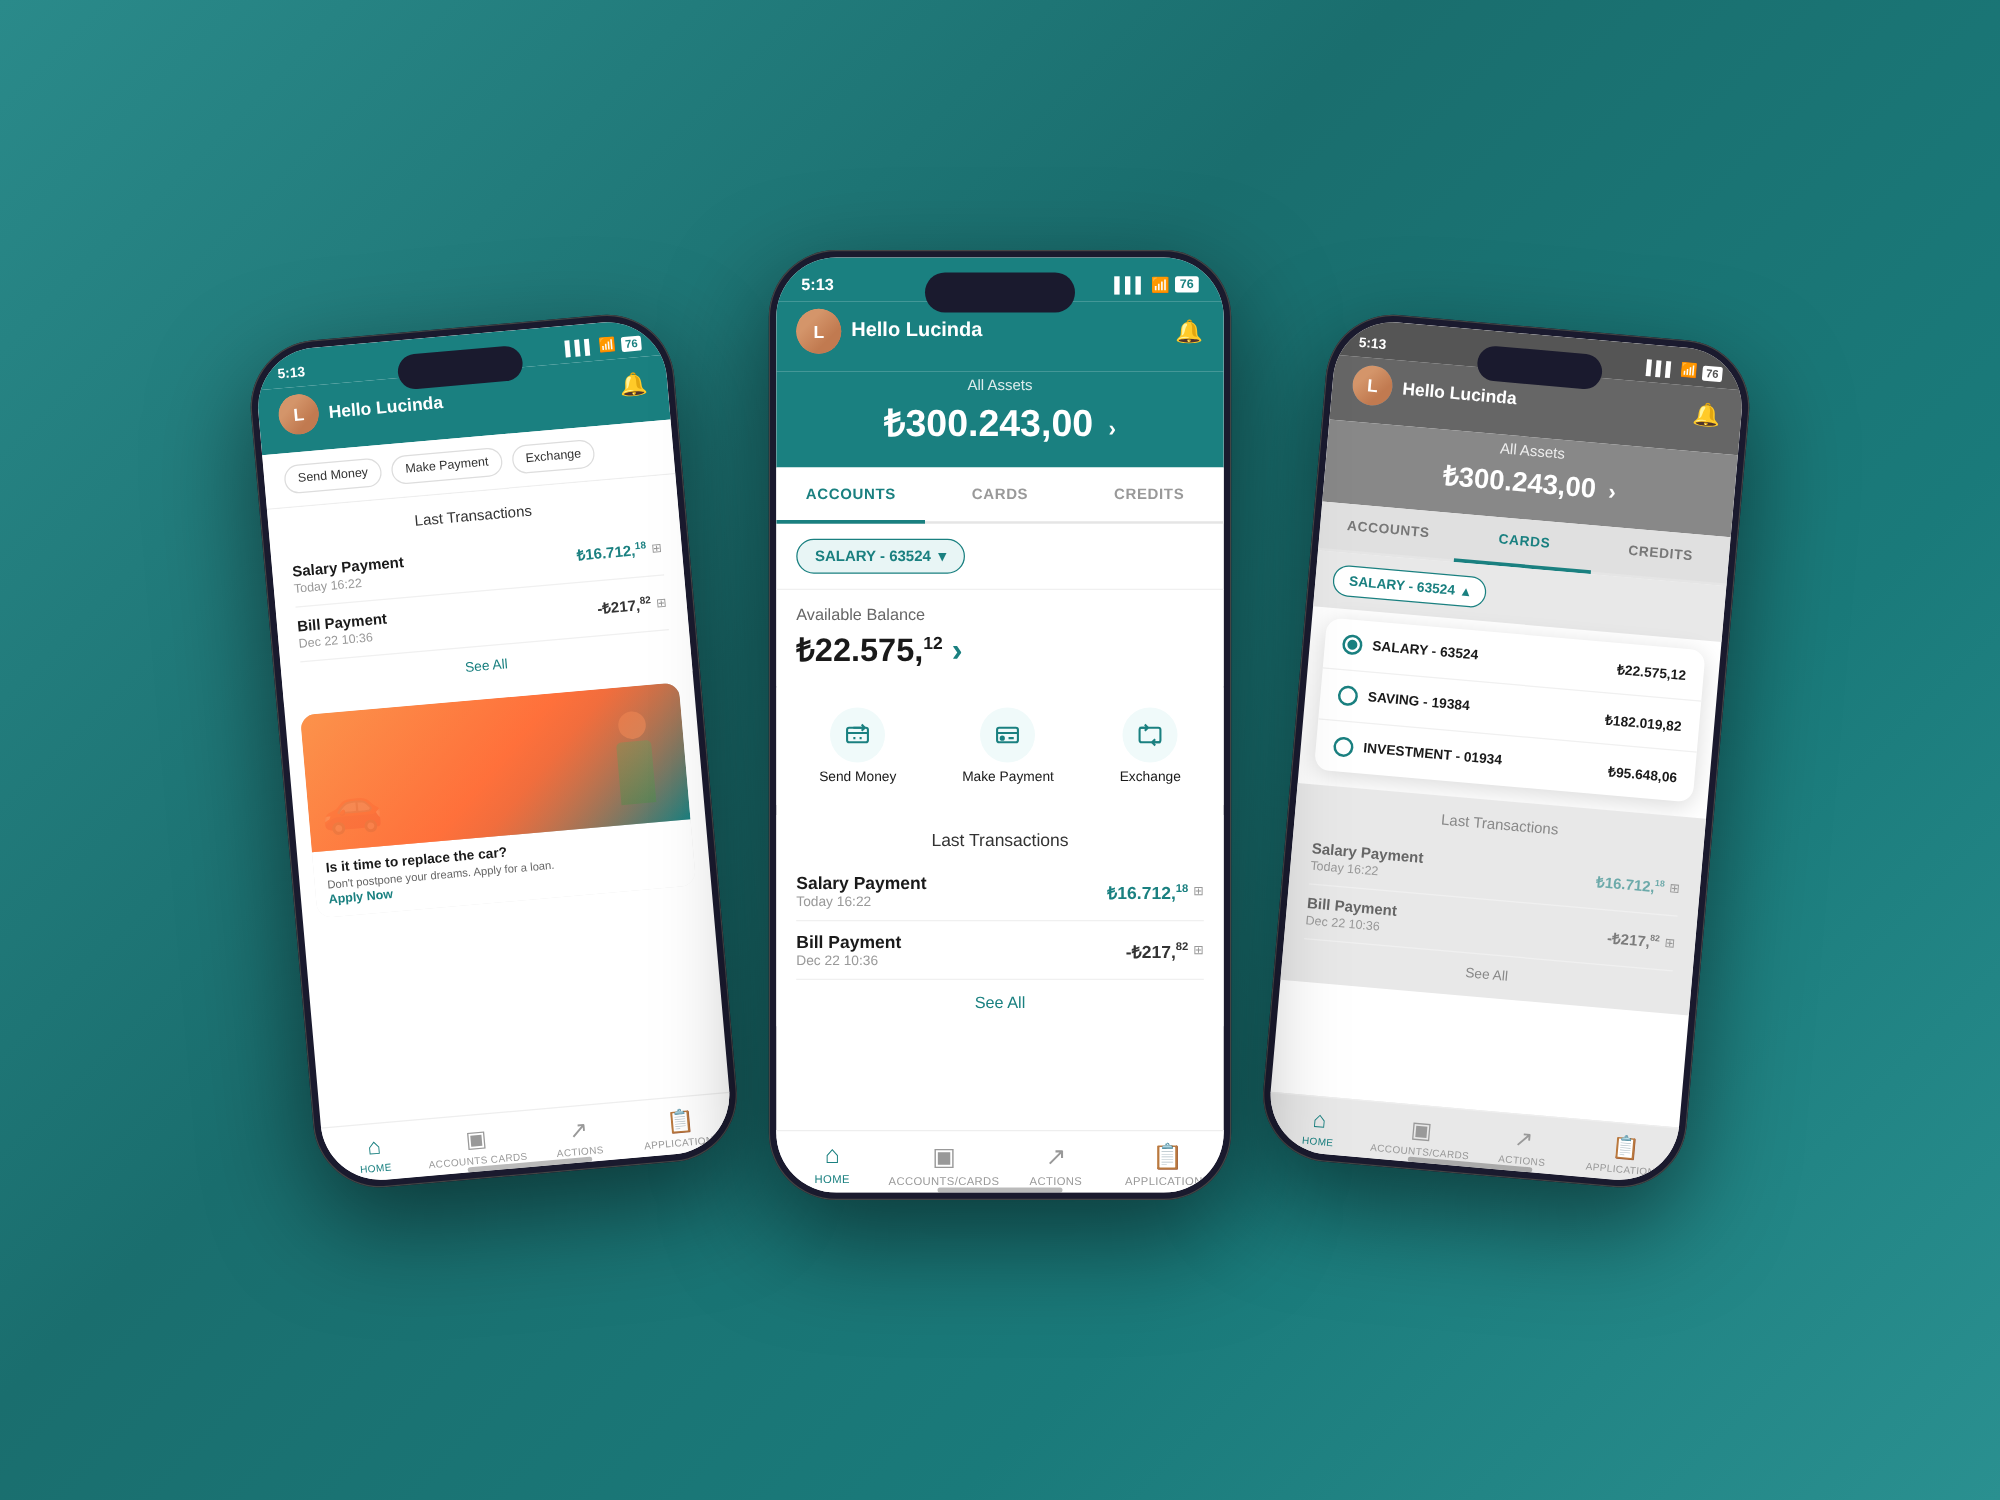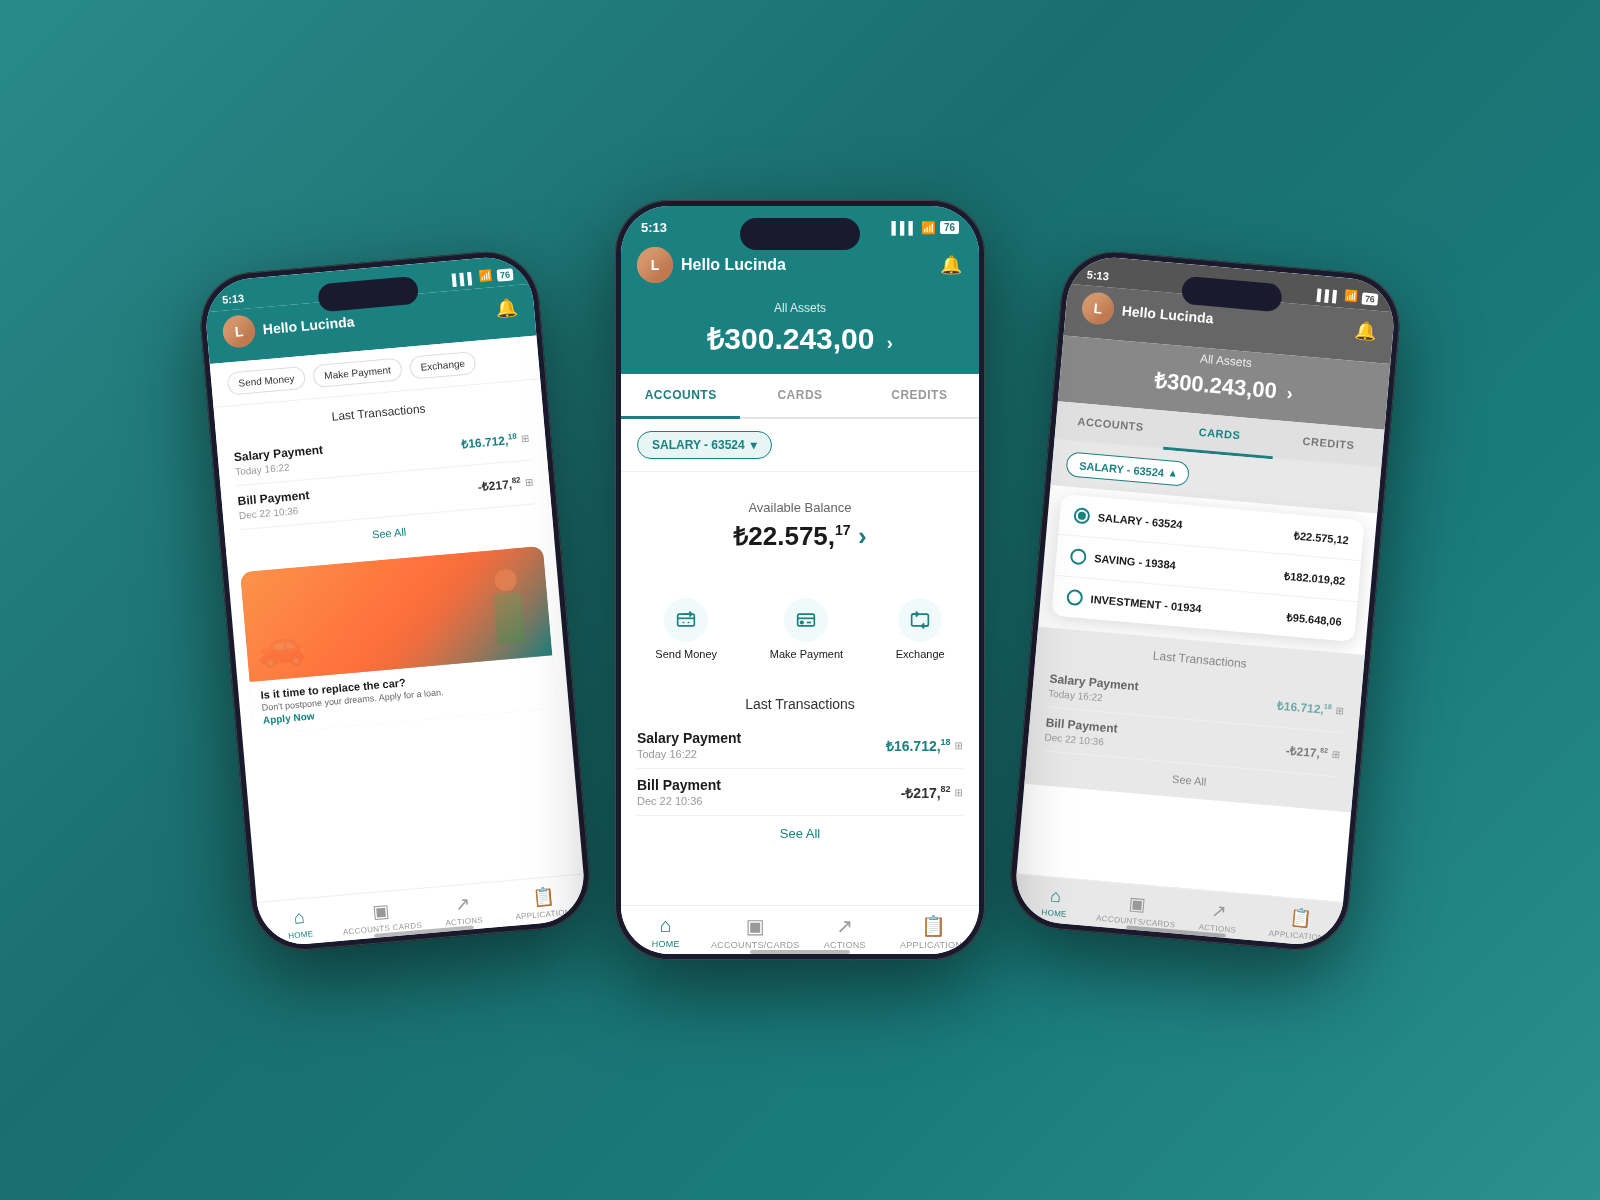--- a/index.html
+++ b/index.html
@@ -175,22 +175,22 @@
       padding: 5px 12px;
       font-size: 11px;
       font-weight: 600;
       color: #1a8080;
     }
 
     .phone-center .salary-badge { font-size: 12px; padding: 6px 14px; }
 
     .available-balance {
       background: #fff;
-      text-align: center;
-      padding: 28px 16px;
+      text-align: left;
+      padding: 12px 16px;
     }
 
     .avail-label { font-size: 11px; color: #666; margin-bottom: 2px; }
     .phone-center .avail-label { font-size: 13px; }
     .avail-amount { font-size: 22px; font-weight: 700; color: #1a1a1a; }
     .phone-center .avail-amount { font-size: 26px; }
 
     
     .quick-actions {
       background: #fff;
@@ -555,21 +555,21 @@
         <div class="account-selector">
           <div class="salary-badge">
             <span>SALARY - 63524</span>
             <span>▾</span>
           </div>
         </div>
 
         <div class="available-balance" style="border-top:1px solid #f0f0f0;">
           <div class="avail-label">Available Balance</div>
           <div class="avail-amount">
-            ₺22.575,<sup style="font-size:14px">17</sup>
+            ₺22.575,<sup style="font-size:14px">12</sup>
             <span style="color:#1a8080;"> ›</span>
           </div>
         </div>
 
         <div class="quick-actions">
           <div class="action-btn">
             <div class="action-icon">
               <svg width="20" height="20" viewBox="0 0 24 24" fill="none" stroke="#1a8080" stroke-width="2">
                 <rect x="2" y="5" width="20" height="14" rx="2"></rect>
                 <path d="M2 10h20"></path>

